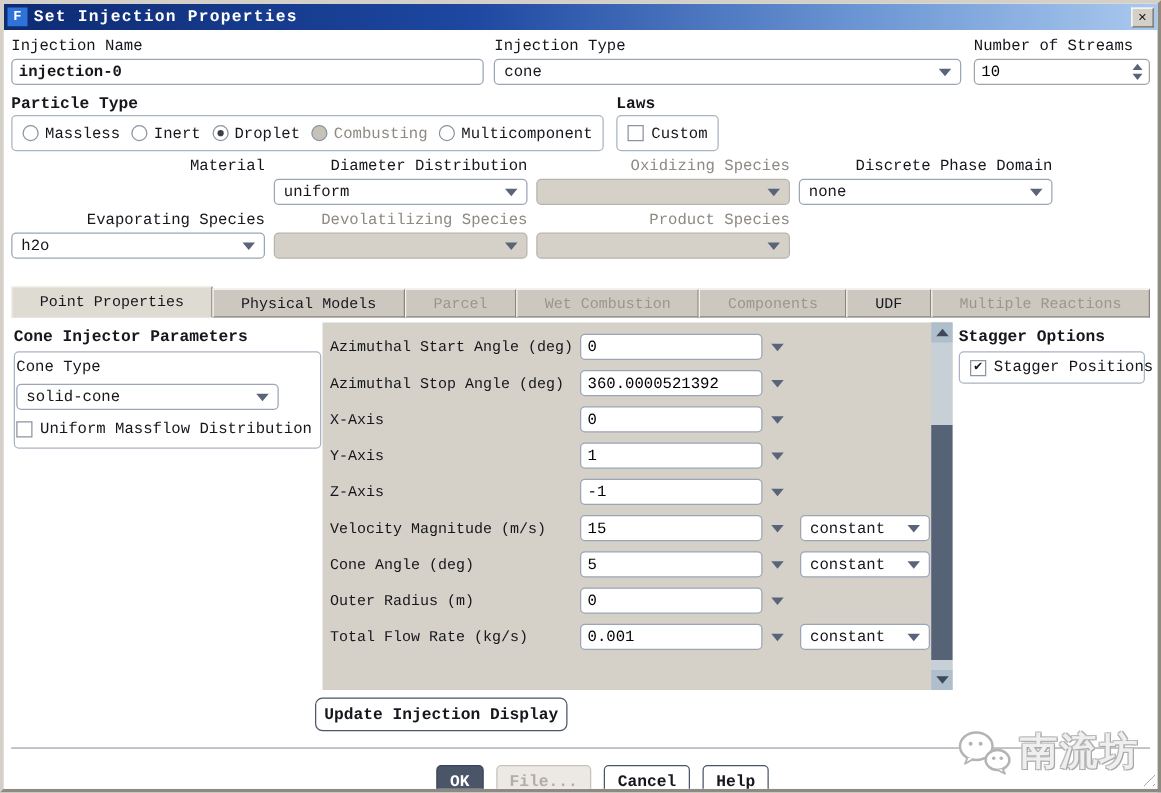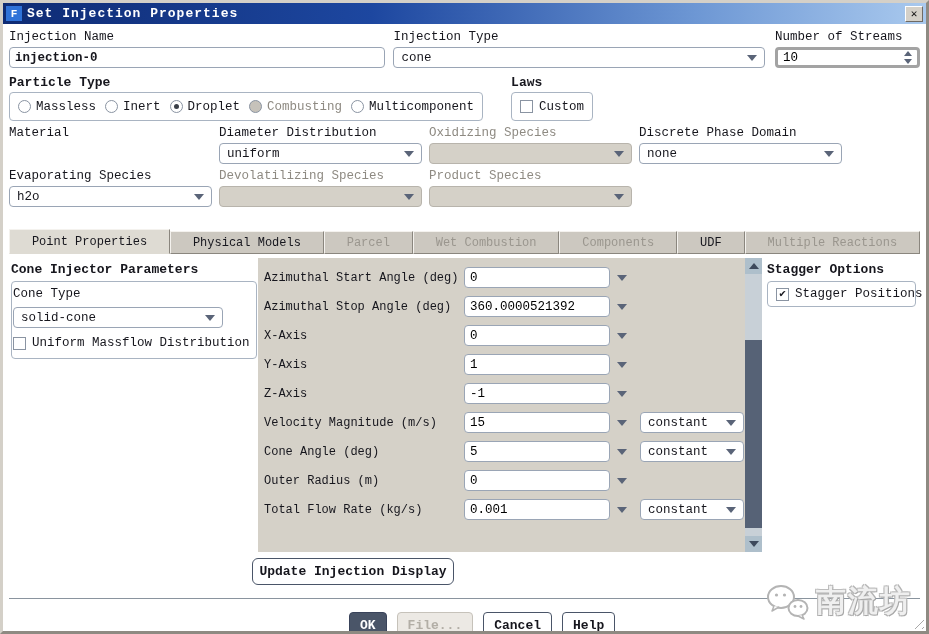--- a/index.html
+++ b/index.html
@@ -25,40 +25,40 @@
              font-family:inherit; font-size:12.5px; padding:0 5px; color:#16161d;font-weight:bold; }
   .select { height:21px; border:1px solid #9aa5b5; border-radius:4px; background:#fff;
             display:flex; align-items:center; padding:0 7px; white-space:nowrap; }
   .select .arrow { margin-left:auto; }
   .select.disabled { background:#d5d1c8; border-color:#b8b4ac; }
   .arrow { width:0; height:0; border-left:5px solid transparent; border-right:5px solid transparent;
            border-top:6px solid #5a6478; display:inline-block; }
   .row { display:flex; }
   .top-row { margin-top:1px; }
   .c1 { width:385px; } .c2 { width:380px; margin-left:8px; } .c3 { flex:1; margin-left:10px; }
-  .spinbox { display:flex; align-items:center; height:21px; border:3px solid #a3a3a3; border-radius:4px; background:#fff; padding:0 5px;gap:36px; }
+  .spinbox { display:flex; align-items:center; height:21px; border:1px solid #a3a3a3; border-radius:4px; background:#fff; padding:0 5px;gap:36px; }
   .spinbox input { border:none; outline:none; width:85px; font-family:inherit; font-size:12.5px; }
   .spin { margin-left:auto; display:flex; flex-direction:column; gap:3px; }
   .tri-up   { width:0;height:0;border-left:4px solid transparent;border-right:4px solid transparent;border-bottom:5px solid #5a6478; }
   .tri-down { width:0;height:0;border-left:4px solid transparent;border-right:4px solid transparent;border-top:5px solid #5a6478; }
   
   .grp-title { font-weight:bold; font-size:13px; height:17px; white-space:nowrap; }
   .grpbox { border:1px solid #a9b4c2; border-radius:4px; background:#fff; }
   .pt-row { margin-top:7px; }
   .particle-box { height:29px; display:flex; align-items:center; gap:9px; padding:0 8px; }
   .laws-box { height:29px; display:flex; align-items:center; gap:6px; padding:0 8px; }
   .radio-opt { display:flex; align-items:center; gap:5px; white-space:nowrap; }
   .radio { width:13px; height:13px; border-radius:50%; border:1px solid #8a94a2; background:#fff; position:relative; flex:0 0 auto; }
   .radio.on::after { content:""; position:absolute; inset:3px; border-radius:50%; background:#3a3f48; }
   .radio.disabled { background:#c6c2ba; }
   .radio-opt.disabled .rlbl { color:#8e8a82; }
   .checkbox { width:13px; height:13px; border:1px solid #8a94a2; background:#fff; display:inline-flex;
               align-items:center; justify-content:center; flex:0 0 auto; }
   .checkbox.checked::after { content:"✔"; font-size:11px; font-weight:bold; color:#16161d; line-height:1; }
-  .sel-row { margin-top:5px; }
+  .sel-row { margin-top:5px;text-align:right; }
   .sel-col { width:203px; margin-right:7px; }
   
   .tabbar { display:flex; margin-top:24px; }
   .tab { flex:1 1 auto; height:23px; background:#ccc8c0; border:1px solid; border-color:#f4f2ee #8a867e #8a867e #f4f2ee;
          display:flex; align-items:center; justify-content:center; font-size:12px; white-space:nowrap;
          padding:0 8px; color:#16161d; cursor:default; font-family:inherit; }
   .tab.active { background:#dedbd3; height:25px; margin-top:-2px; border-bottom-color:#dedbd3; }
   .tab.disabled { color:#9a968e; }
   
   .tabcontent { position:relative; height:300px; }
@@ -156,21 +156,21 @@
             <span class="radio-opt disabled">
               <span class="radio disabled"></span>
               <span class="rlbl">Combusting</span>
             </span>
             <span class="radio-opt">
               <span class="radio"></span>
               <span class="rlbl">Multicomponent</span>
             </span>
           </div>
       </div>
-      <div style="margin-left:28px;">
+      <div style="margin-left:10px;">
         <div class="grp-title">Laws</div>
         <div class="grpbox laws-box">
           <span class="checkbox"></span>
           <span>Custom</span>
         </div>
       </div>
     </div>
 
     <div class="row sel-row" id="material-row">
         <div class="sel-col">

